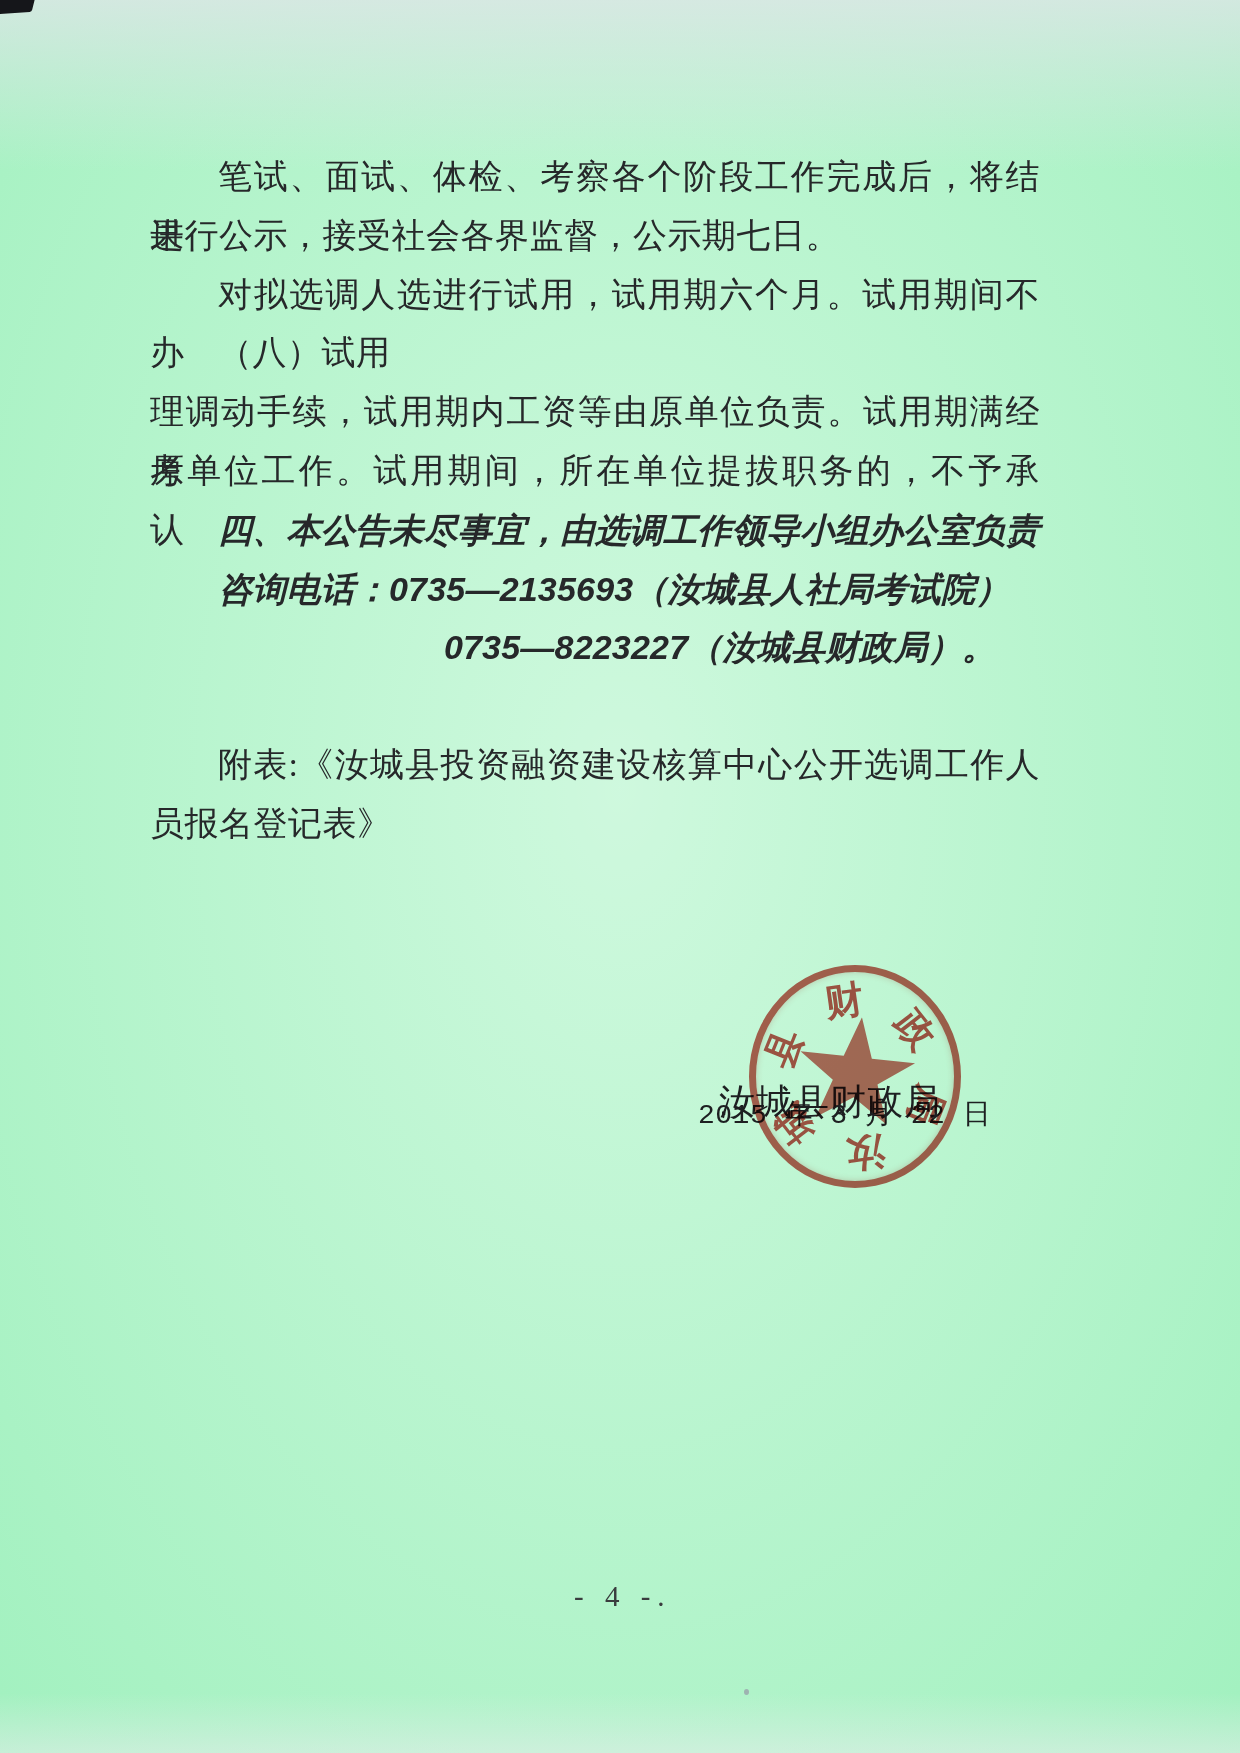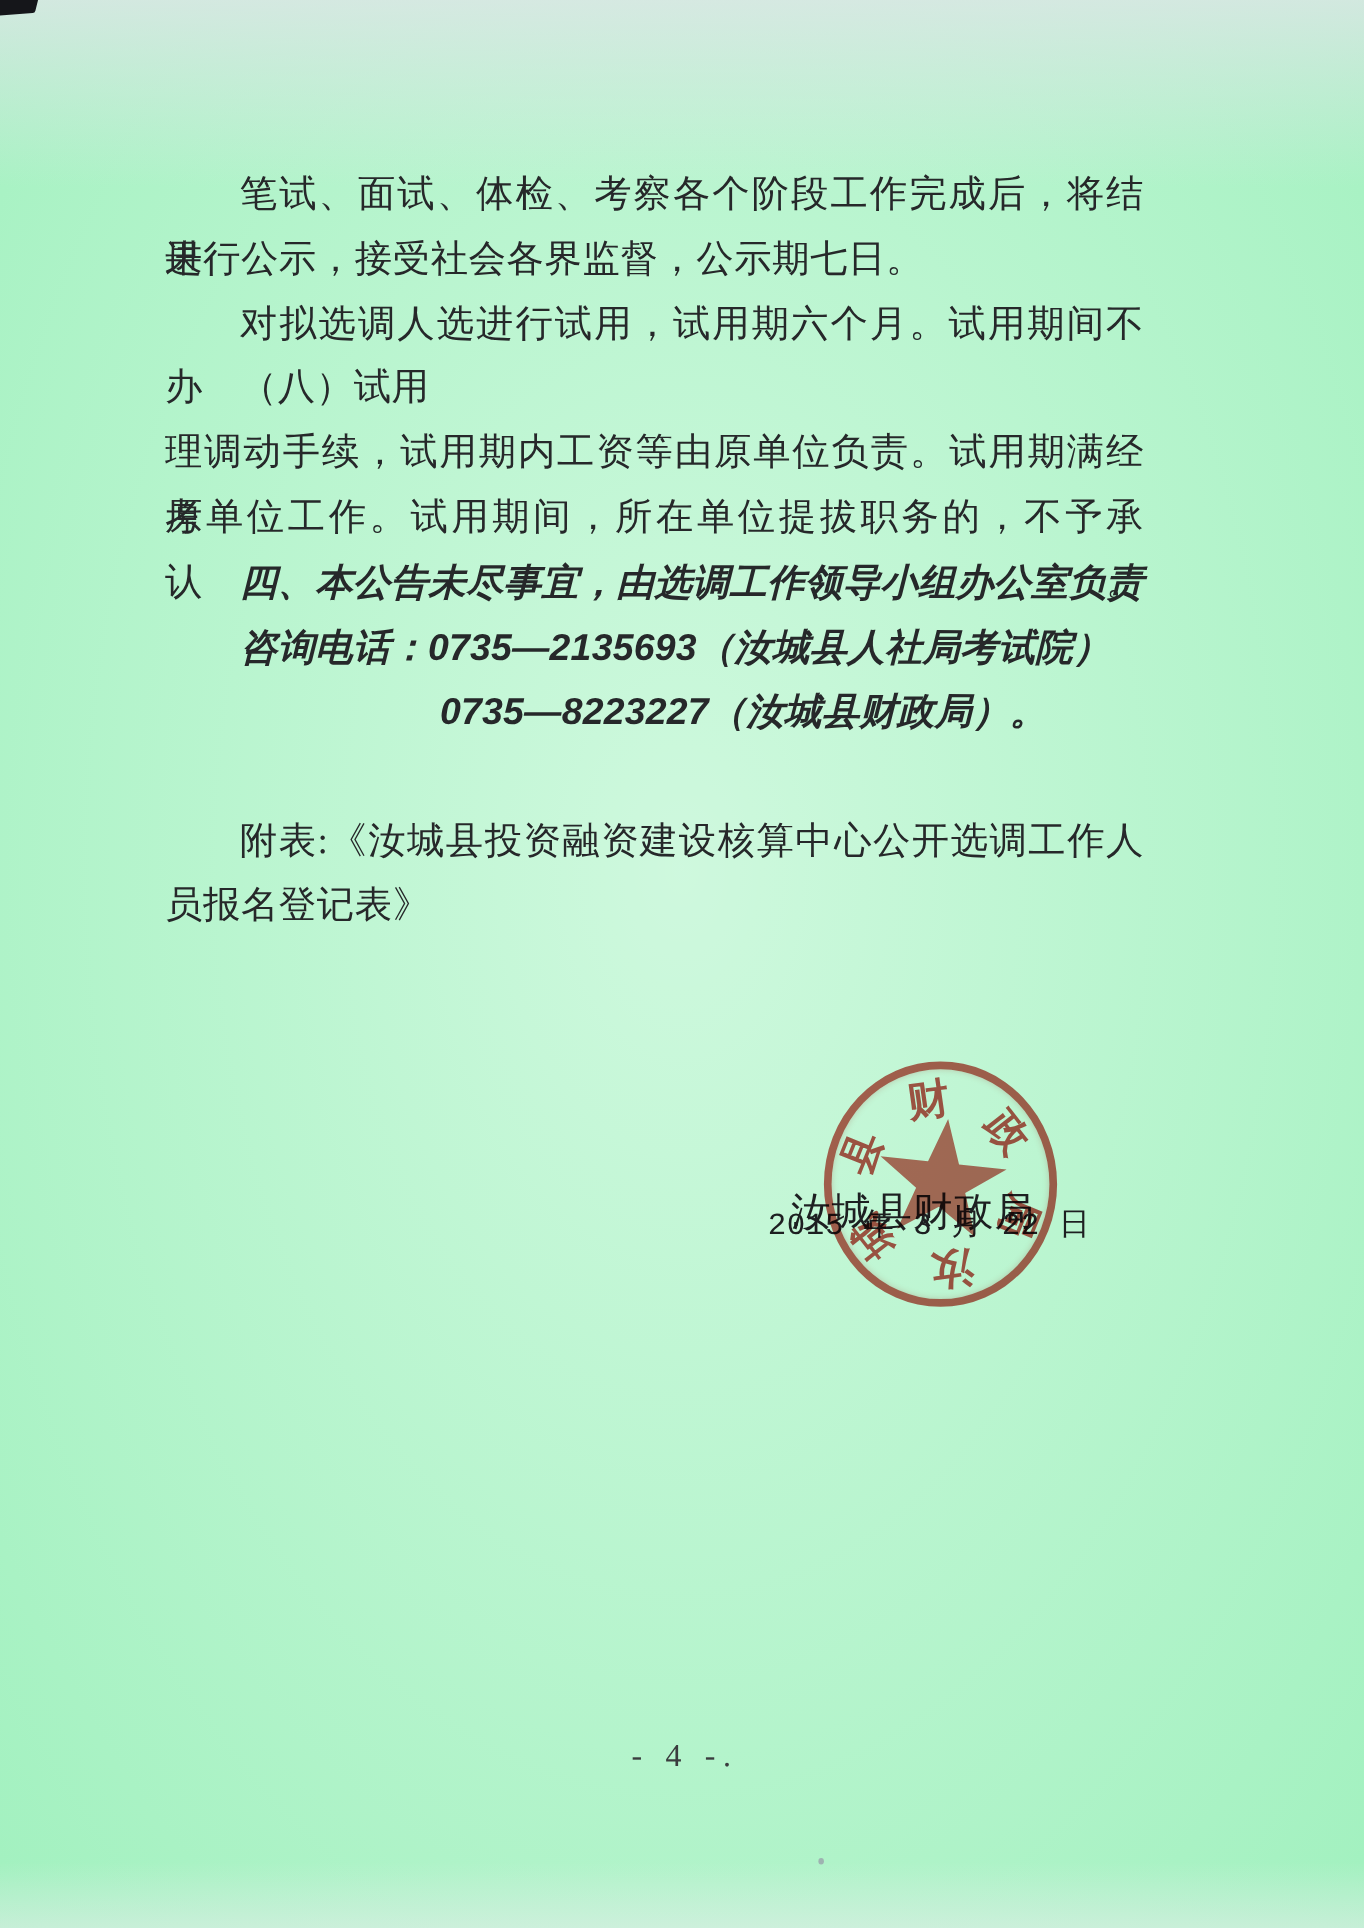--- a/index.html
+++ b/index.html
@@ -112,21 +112,21 @@
 
   <div class="doc-body">
       <div class="doc-line justify indent">笔试、面试、体检、考察各个阶段工作完成后，将结果</div>
       <div class="doc-line">进行公示，接受社会各界监督，公示期七日。</div>
       <div class="doc-line justify indent">对拟选调人选进行试用，试用期六个月。试用期间不办</div>
       <div class="doc-line indent">（八）试用</div>
       <div class="doc-line justify">理调动手续，试用期内工资等由原单位负责。试用期满经考</div>
       <div class="doc-line justify">原单位工作。试用期间，所在单位提拔职务的，不予承认。</div>
       <div class="doc-line justify indent bold">四、本公告未尽事宜，由选调工作领导小组办公室负责</div>
       <div class="doc-line indent bold">咨询电话：0735—2135693（汝城县人社局考试院）</div>
-      <div class="doc-line bold" style="padding-left: 250px;">0735—8223227（汝城县财政局）。</div>
+      <div class="doc-line bold" style="padding-left: 250px; text-align: center;">0735—8223227（汝城县财政局）。</div>
       <div class="doc-line"></div>
       <div class="doc-line justify indent">附表:《汝城县投资融资建设核算中心公开选调工作人</div>
       <div class="doc-line">员报名登记表》</div>
     </div>
 
   <div class="signature">
     <div class="sig-org">汝城县财政局</div>
     <div class="sig-date">2015 年 3 月 22 日</div>
   </div>
 

